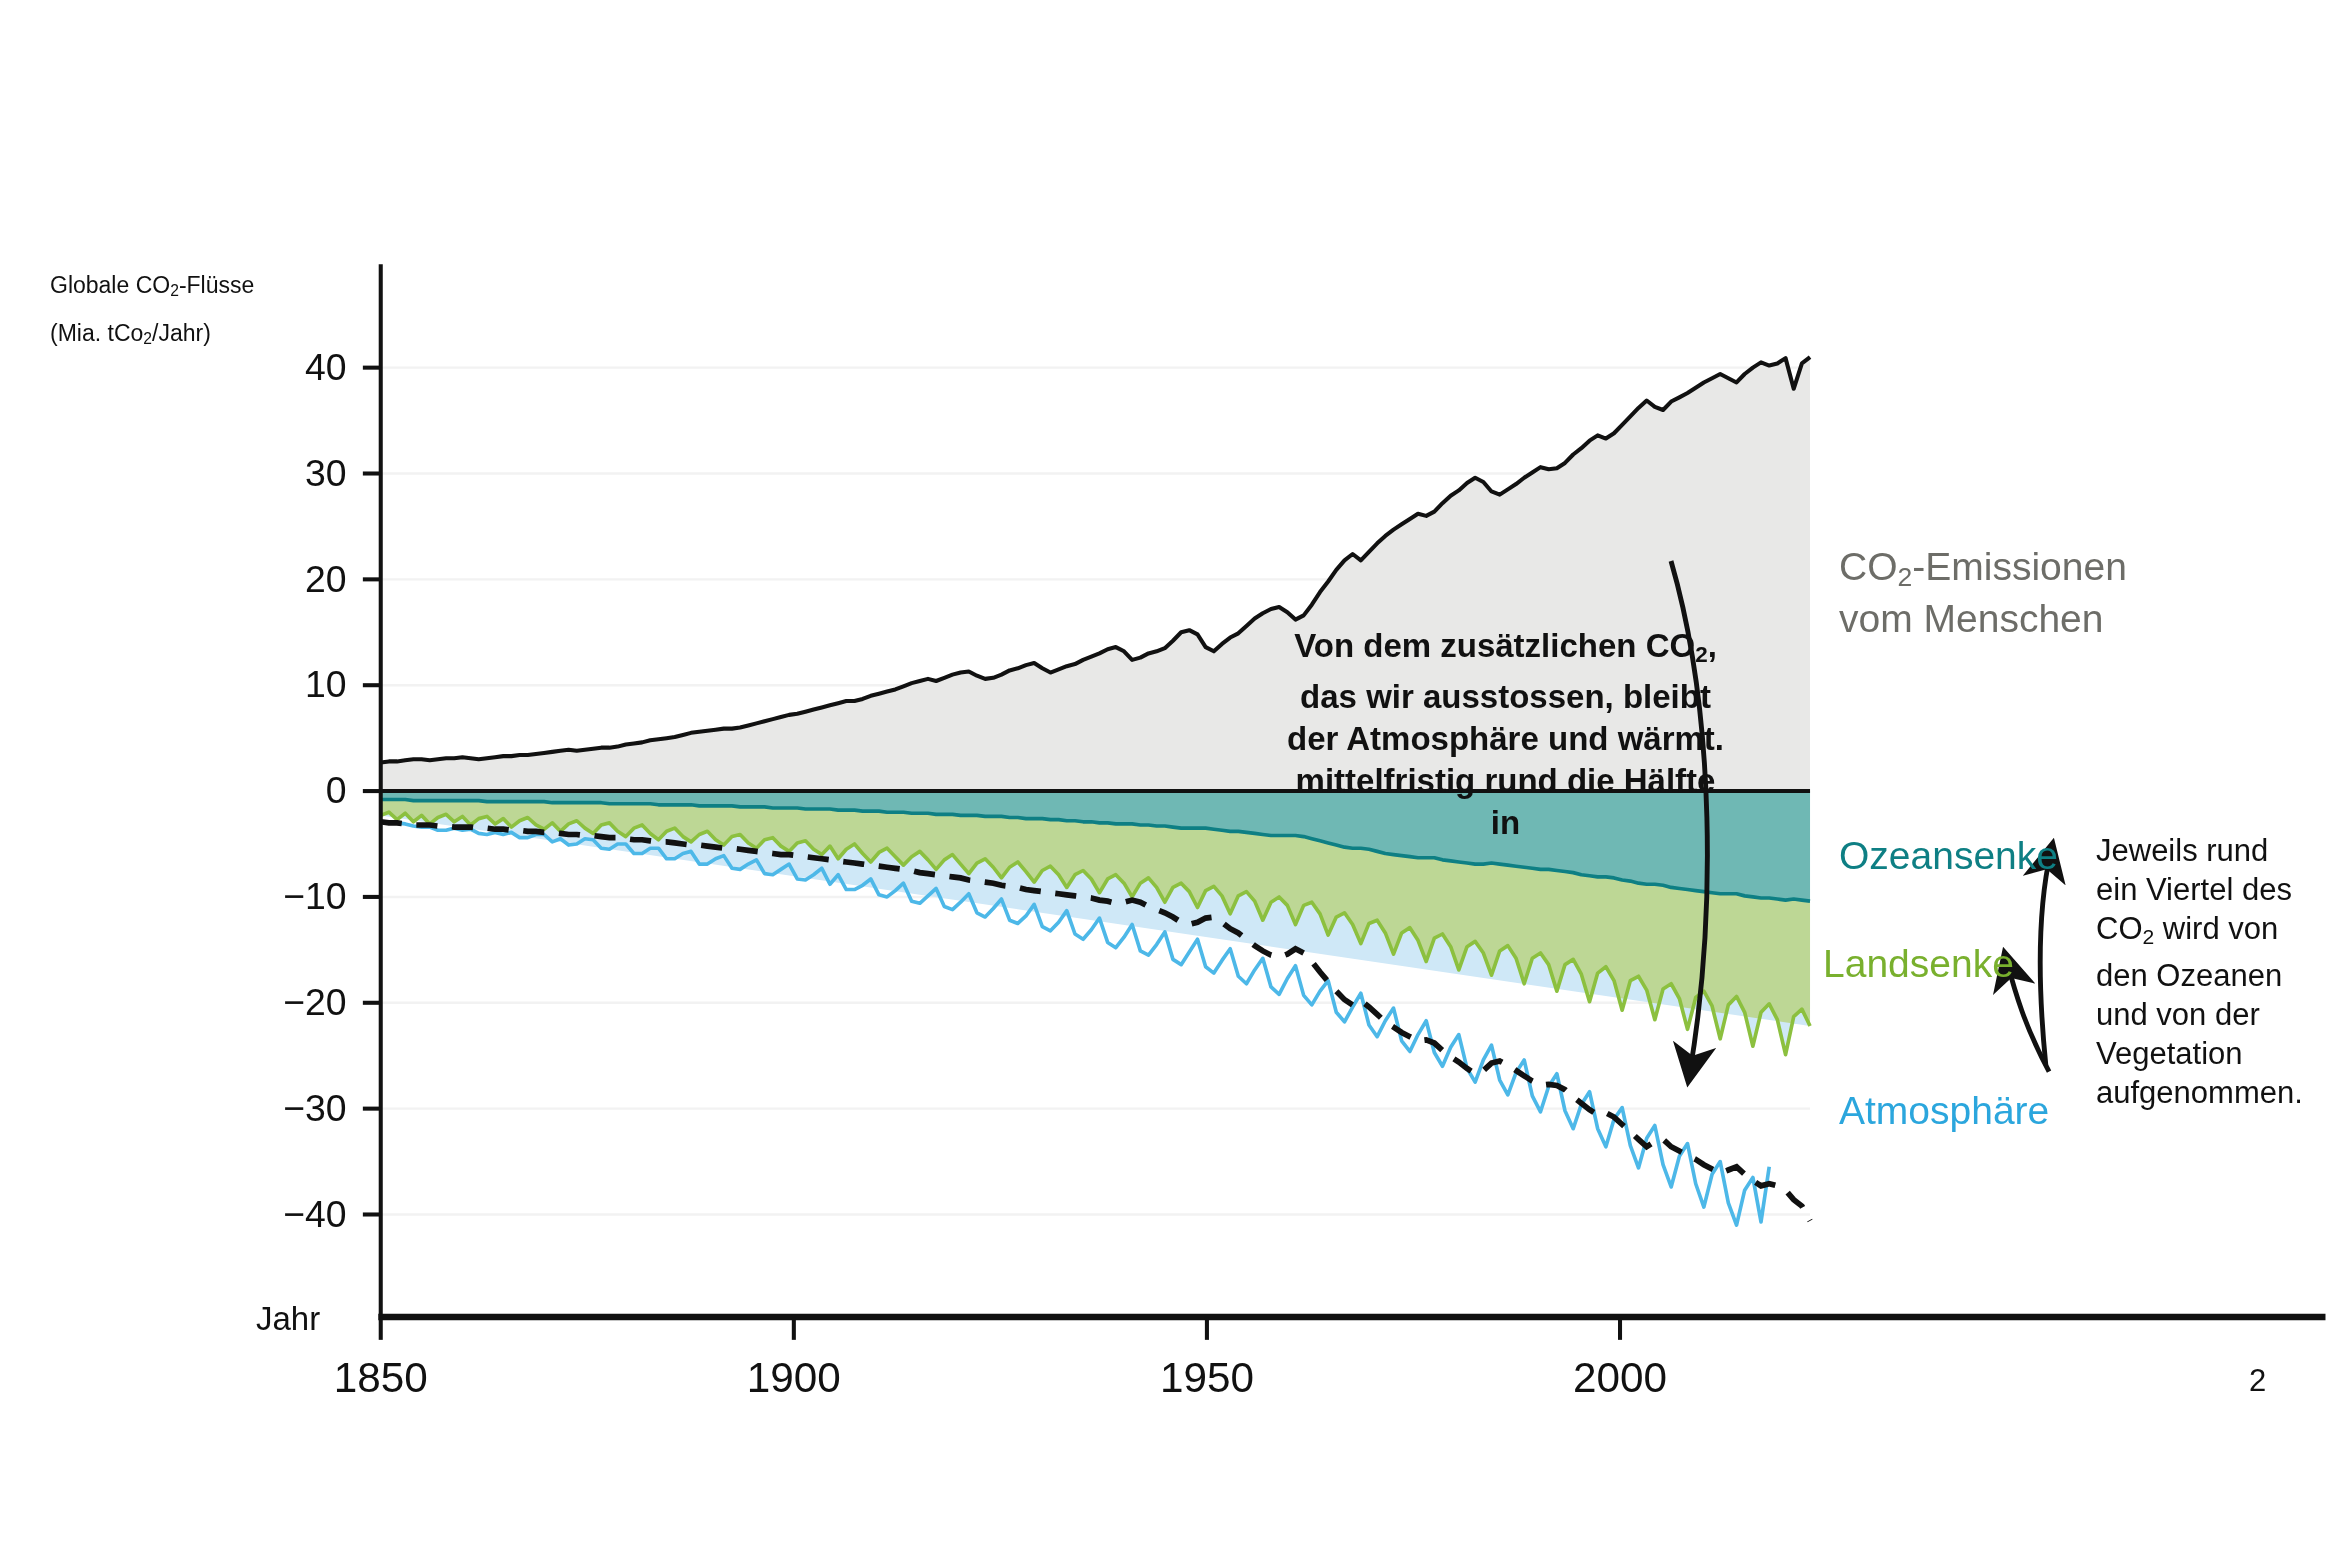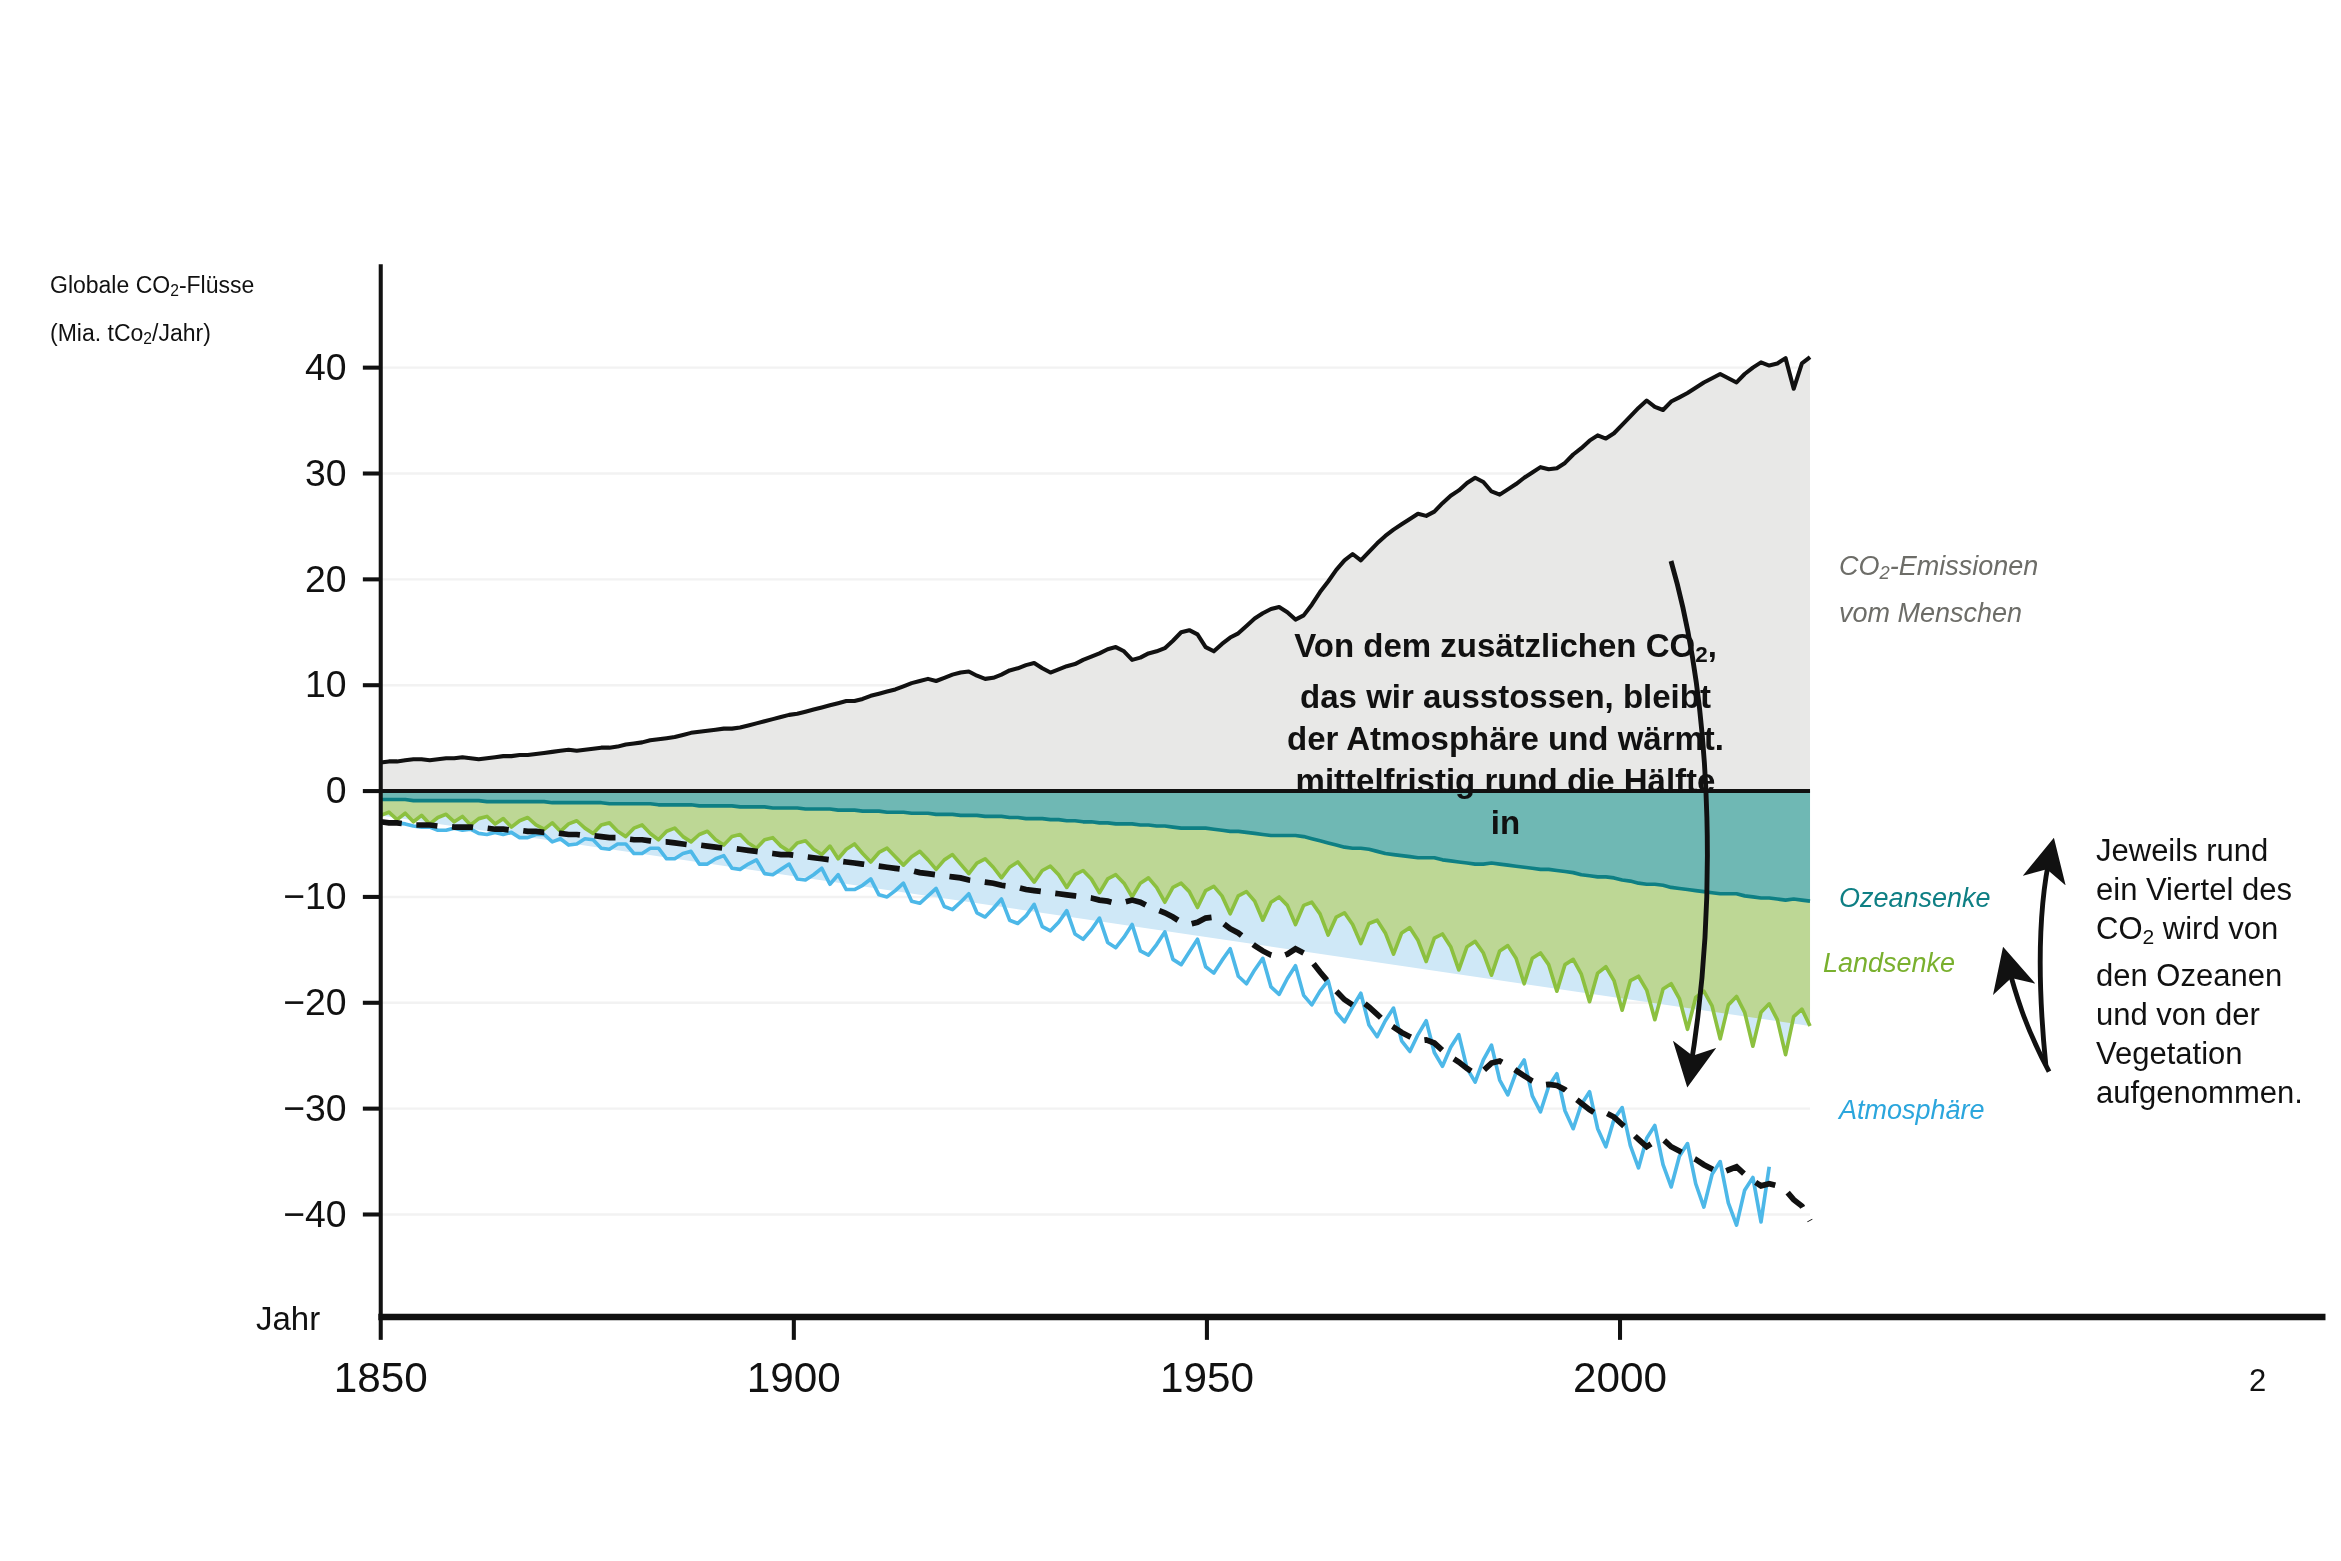--- a/index.html
+++ b/index.html
@@ -2,23 +2,23 @@
 <html style="font-size:13px"><head>
 <meta charset="utf-8">
 <style>
   html,body{margin:0;padding:0;background:#ffffff;}
   body{width:2342px;height:1561px;position:relative;font-family:"Liberation Sans",sans-serif;color:#111;overflow:hidden;}
   .stage{position:absolute;inset:0;}
   svg.chart{position:absolute;left:0;top:0;width:2342px;height:1561px;display:block;}
   .ylab{position:absolute;left:50px;top:264px;font-size:23px;line-height:42px;color:#111;white-space:pre;}
   .jahr{position:absolute;left:236px;top:1300px;font-size:33px;color:#111;margin-left:20px;}
   .annot{position:absolute;left:1278px;top:625px;width:455px;font-size:33px;line-height:42px;text-align:center;color:#111;font-weight:bold;}
-  .legend{position:absolute;font-size:27px;line-height:41px;white-space:pre;font-style:italic;}
+  .legend{position:absolute;font-size:39px;line-height:41px;white-space:pre;}
   .lg-emis{left:1839px;top:546px;color:#6d6d68;}
-  .lg-ocean{left:1839px;top:835px;color:#0e7f84;margin-top:43px;}
+  .lg-ocean{left:1839px;top:835px;color:#0e7f84;}
   .lg-land{left:1823px;top:943px;color:#79b02e;}
   .lg-atmo{left:1839px;top:1090px;color:#2ba6dd;}
   .rtext{position:absolute;left:2096px;top:831px;width:220px;font-size:31px;line-height:39px;color:#111;}
   .pageno{position:absolute;left:2249px;top:1363px;font-size:31px;color:#111;}
   sub{font-size:0.68em;vertical-align:-0.22em;}
 </style>
 </head>
 <body>
 
 <div class="stage">

